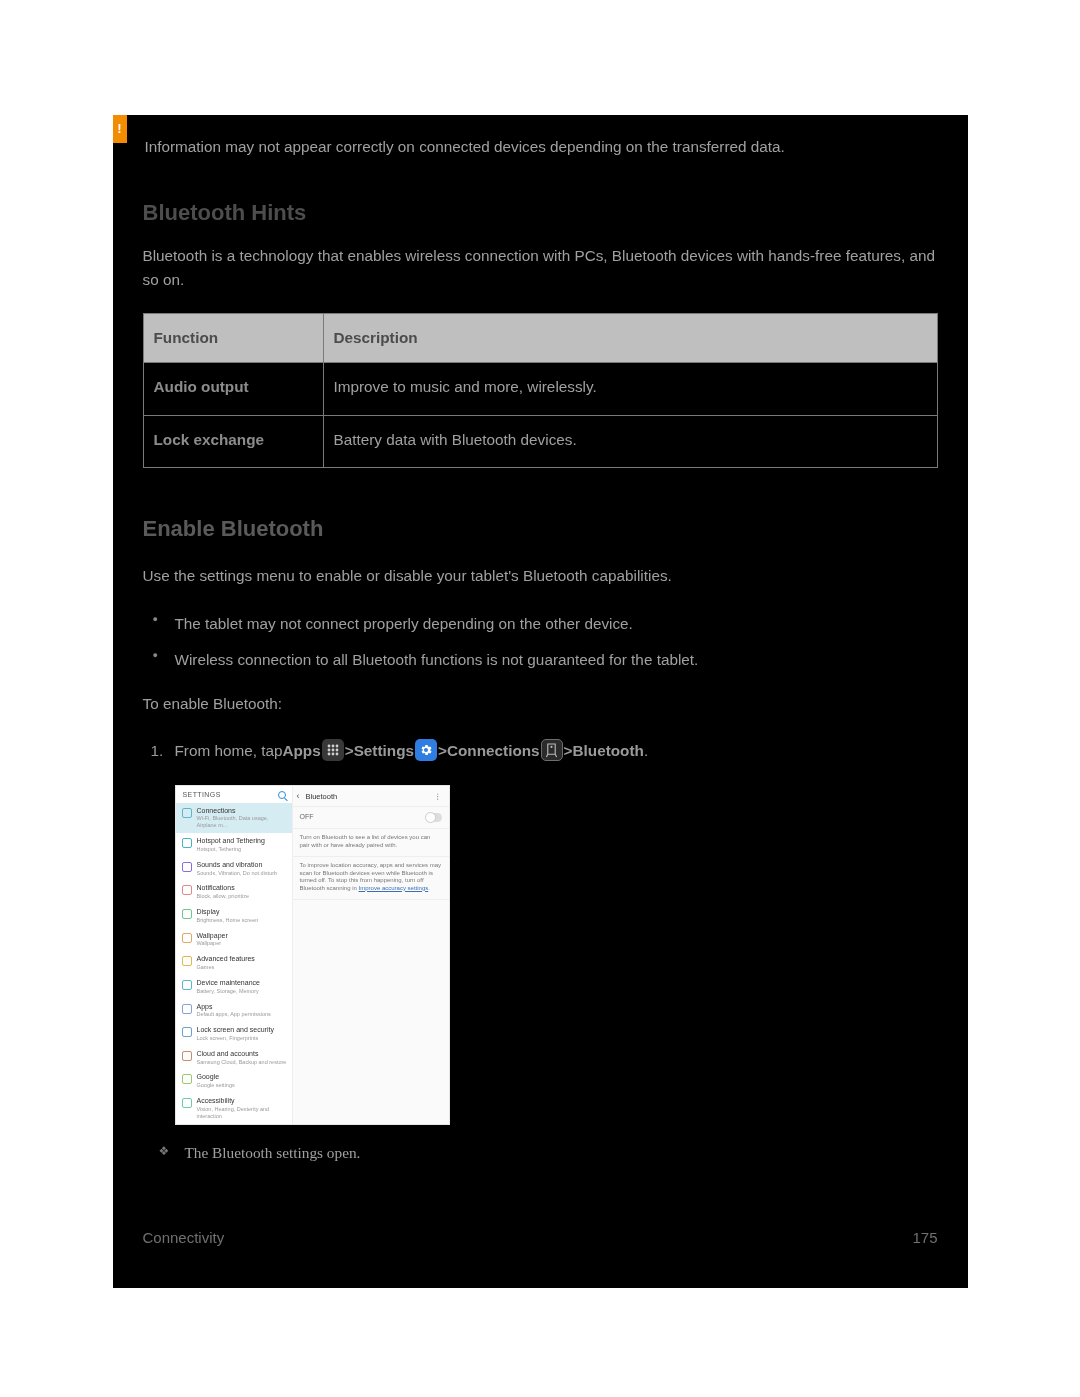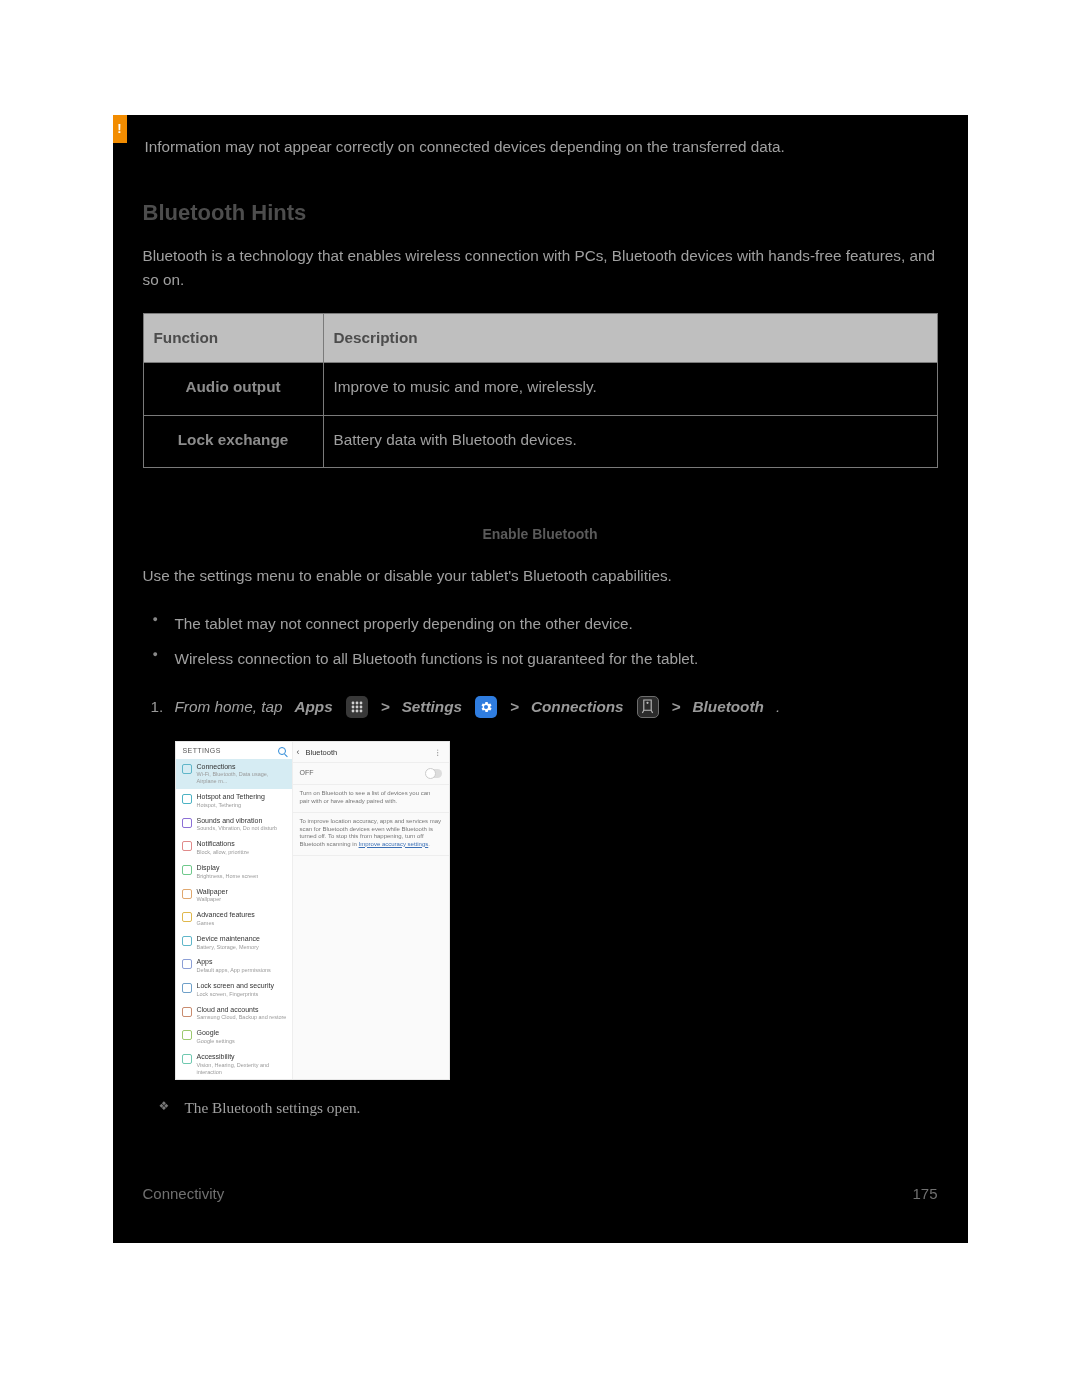--- a/index.html
+++ b/index.html
@@ -39,64 +39,63 @@
   .warn-text { padding: 20px 30px 0 18px; }
   .section-title {
     color: #4d4d4d;
     font-size: 22px;
     font-weight: 600;
     padding: 12px 30px 6px 30px;
   }
   .para { padding: 8px 30px 12px 30px; }
   table.funct {
     width: calc(100% - 60px);
-    margin: 10px 30px 12px 30px;
+    margin: 10px 30px 0 30px;
     border-collapse: collapse;
   }
   table.funct th {
     background: #bfbfbf;
     color: #4c4c4c;
     text-align: left;
     padding: 12px 10px;
     font-weight: bold;
     border: 1px solid #7a7a7a;
   }
   table.funct th:first-child { width: 180px; }
   table.funct td {
     padding: 12px 10px 16px 10px;
     border: 1px solid #7a7a7a;
     vertical-align: top;
   }
-  table.funct td.fn { color: #8c8c8c; font-weight: bold; text-align: center; }
+  table.funct td.fn { color: #8c8c8c; font-weight: bold; }
   .sub-title {
     color: #5a5a5a;
-    font-size: 14px;
+    font-size: 22px;
     font-weight: 600;
     padding: 44px 30px 10px 30px;
-    text-align: center;
   }
   ul.bul { list-style: none; padding: 6px 30px 6px 62px; }
   ul.bul li { position: relative; padding: 6px 0 6px 0; }
   ul.bul li::before {
     content: "●";
     position: absolute;
     left: -22px;
     top: 7px;
     font-size: 9px;
     color: #888;
   }
   ol.steps { list-style: none; padding: 6px 30px 6px 62px; }
   ol.steps li { position: relative; padding: 6px 0; }
   ol.steps li .num {
     position: absolute;
     left: -24px;
     top: 6px;
     color: #999;
   }
-  .step-line { display: flex; align-items: center; flex-wrap: wrap; gap: 12px; font-style: italic; }
+  .step-line { display: flex; align-items: flex-start; flex-wrap: wrap; gap: 0; }
   .bold { color: #9a9a9a; font-weight: bold; }
   .icon-pill {
     display: inline-flex;
     width: 22px;
     height: 22px;
     border-radius: 5px;
     align-items: center;
     justify-content: center;
     margin: 0 1px;
   }
@@ -231,20 +230,21 @@
   </table>
 
   <div class="sub-title">Enable Bluetooth</div>
   <div class="para">Use the settings menu to enable or disable your tablet's Bluetooth capabilities.</div>
 
   <ul class="bul">
     <li>The tablet may not connect properly depending on the other device.</li>
     <li>Wireless connection to all Bluetooth functions is not guaranteed for the tablet.</li>
   </ul>
 
+  <div class="para">To enable Bluetooth:</div>
 
   <ol class="steps">
     <li>
       <span class="num">1.</span>
       <span class="step-line">
         <span>From home, tap </span>
         <span class="bold">Apps</span>
         <span class="icon-pill icon-apps">
           <svg viewBox="0 0 14 14">
             <g fill="#d0d0d0">

